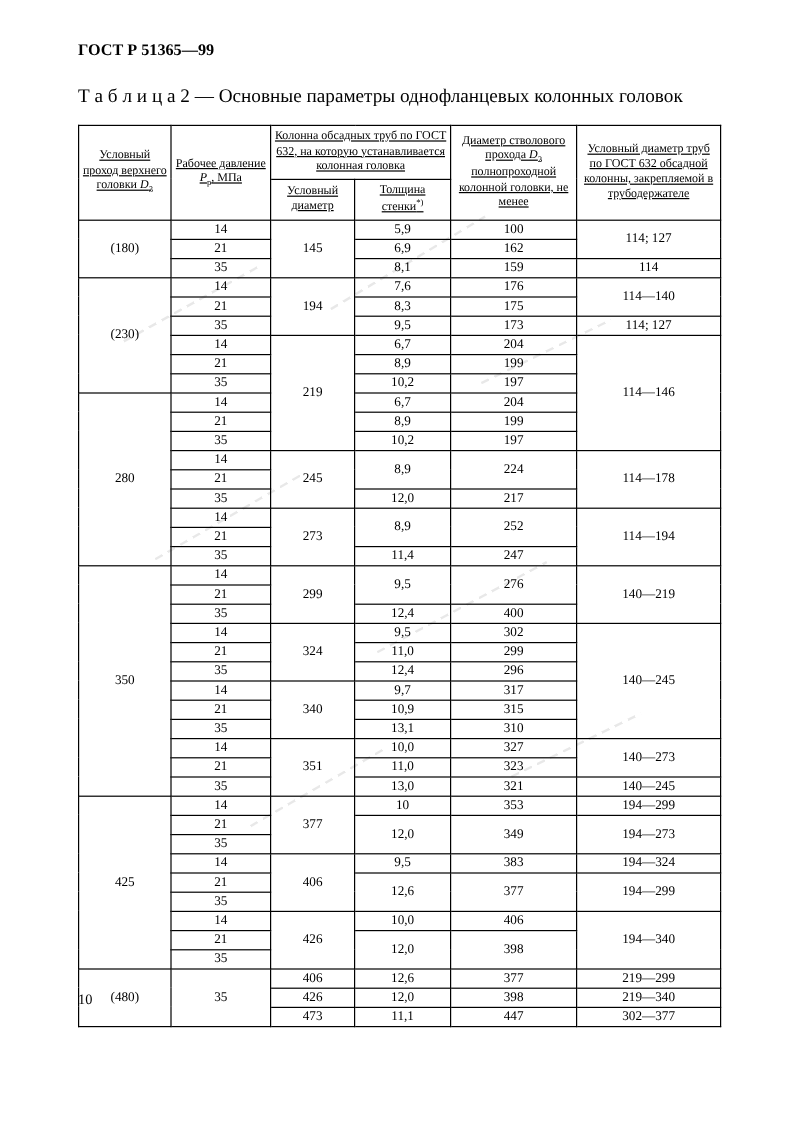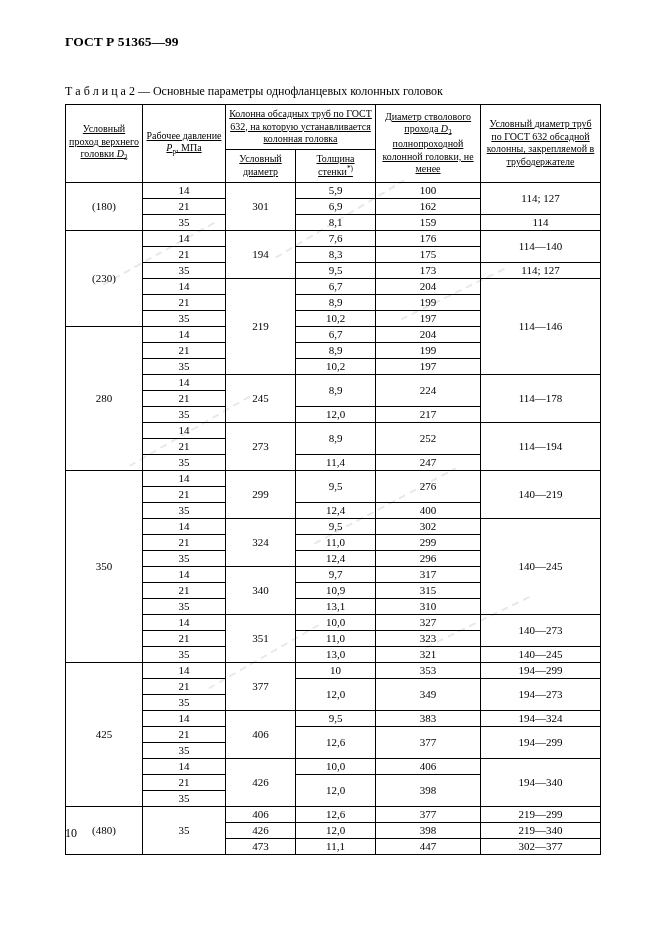--- a/index.html
+++ b/index.html
@@ -11,22 +11,21 @@
     color: #000;
   }
   .page { position: absolute; left: 0; top: 0; width: 661px; height: 788px; }
 
   .doc-code {
     position: absolute; left: 65px; top: 34px;
     font-size: 13.5px; font-weight: bold;
   }
   .caption {
     position: absolute; left: 65px; top: 72px;
-    font-size: 12px;
-    margin-top: 12px;
+    font-size: 16px;
   }
   .units {
     position: absolute; left: 65px; top: 88px; width: 535px;
     text-align: right; font-size: 12px;
   }
 
   table.main {
     position: absolute; left: 65px; top: 104px;
     width: 535px;
     border-collapse: collapse;
@@ -101,21 +100,21 @@
       </tr>
       <tr>
         <th>Условный диаметр</th>
         <th><span>Толщина стенки</span><sup>*)</sup></th>
       </tr>
     </thead>
     <tbody>
         <tr>
           <td rowspan="3">(180)</td>
           <td>14</td>
-          <td rowspan="3">301</td>
+          <td rowspan="3">145</td>
           <td>5,9</td>
           <td>100</td>
           <td rowspan="2">114; 127</td>
         </tr>
         <tr>
           <td>21</td>
           <td>6,9</td>
           <td>162</td>
         </tr>
         <tr>

